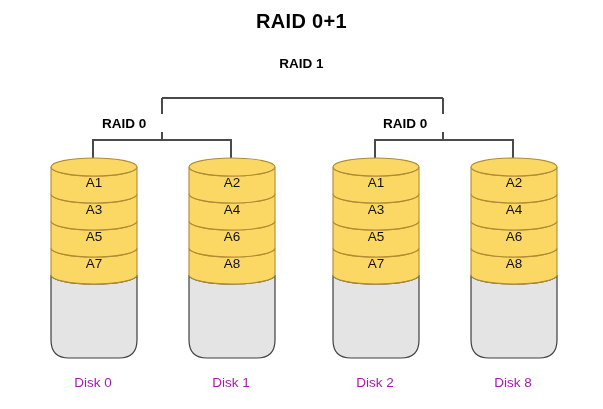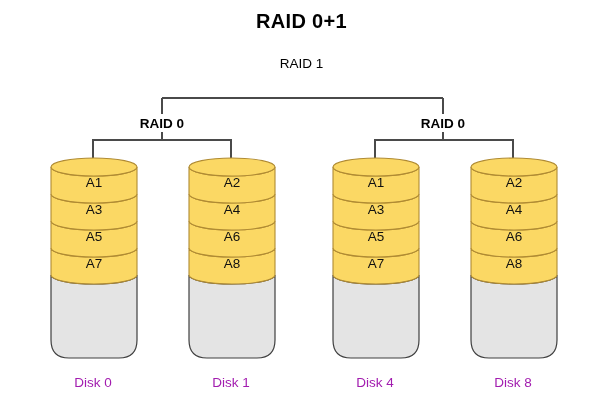--- a/index.html
+++ b/index.html
@@ -35,28 +35,28 @@
     letter-spacing: 0.3px;
   }
 
   .raid1-label {
     position: absolute;
     top: 56px;
     left: 0;
     width: 603px;
     text-align: center;
     font-size: 13.5px;
-    font-weight: normal;
+    font-weight: bold;
   }
 
   .raid0-label {
     position: absolute;
     top: 116px;
     width: 120px;
-    text-align: center;
+    text-align: left;
     font-size: 13.5px;
     font-weight: bold;
   }
   .raid0-label.left  { left: 102px; }
   .raid0-label.right { left: 383px; }
 
   .disk-label {
     position: absolute;
     top: 375px;
     width: 120px;
@@ -167,15 +167,15 @@
           <text x="43" y="213.5" class="stripe-text">A4</text>
           <path d="M0,167 L0,194 A43,9 0 0 0 86,194 L86,167 A43,9 0 0 1 0,167 Z" fill="#FBD864" stroke="#B08B33" stroke-width="1.1"></path>
           <text x="43" y="186.5" class="stripe-text">A2</text>
           <ellipse cx="43" cy="167" rx="43" ry="9" fill="#FBD864" stroke="#B08B33" stroke-width="1.1"></ellipse>
         </svg>
       </div>
     </div>
 
 <div class="disk-label" style="left: 33px;">Disk 0</div>
     <div class="disk-label" style="left: 171px;">Disk 1</div>
-    <div class="disk-label" style="left: 315px;">Disk 4</div>
+    <div class="disk-label" style="left: 315px;">Disk 2</div>
     <div class="disk-label" style="left: 453px;">Disk 8</div>
   </div>
 
 </body></html>

